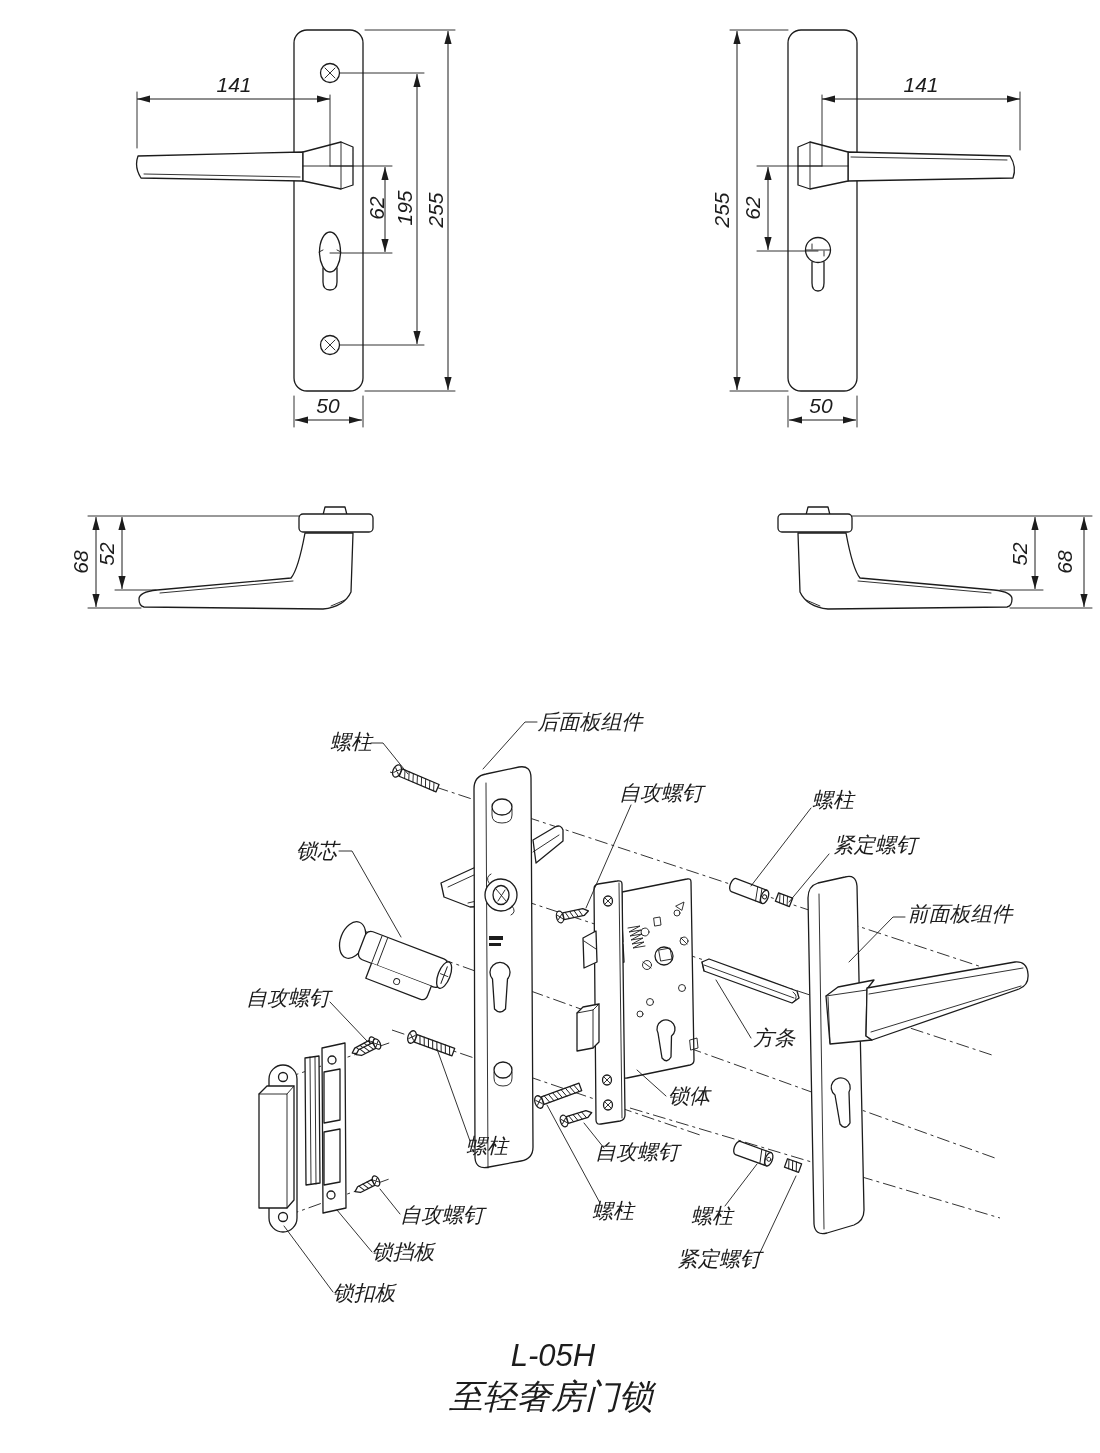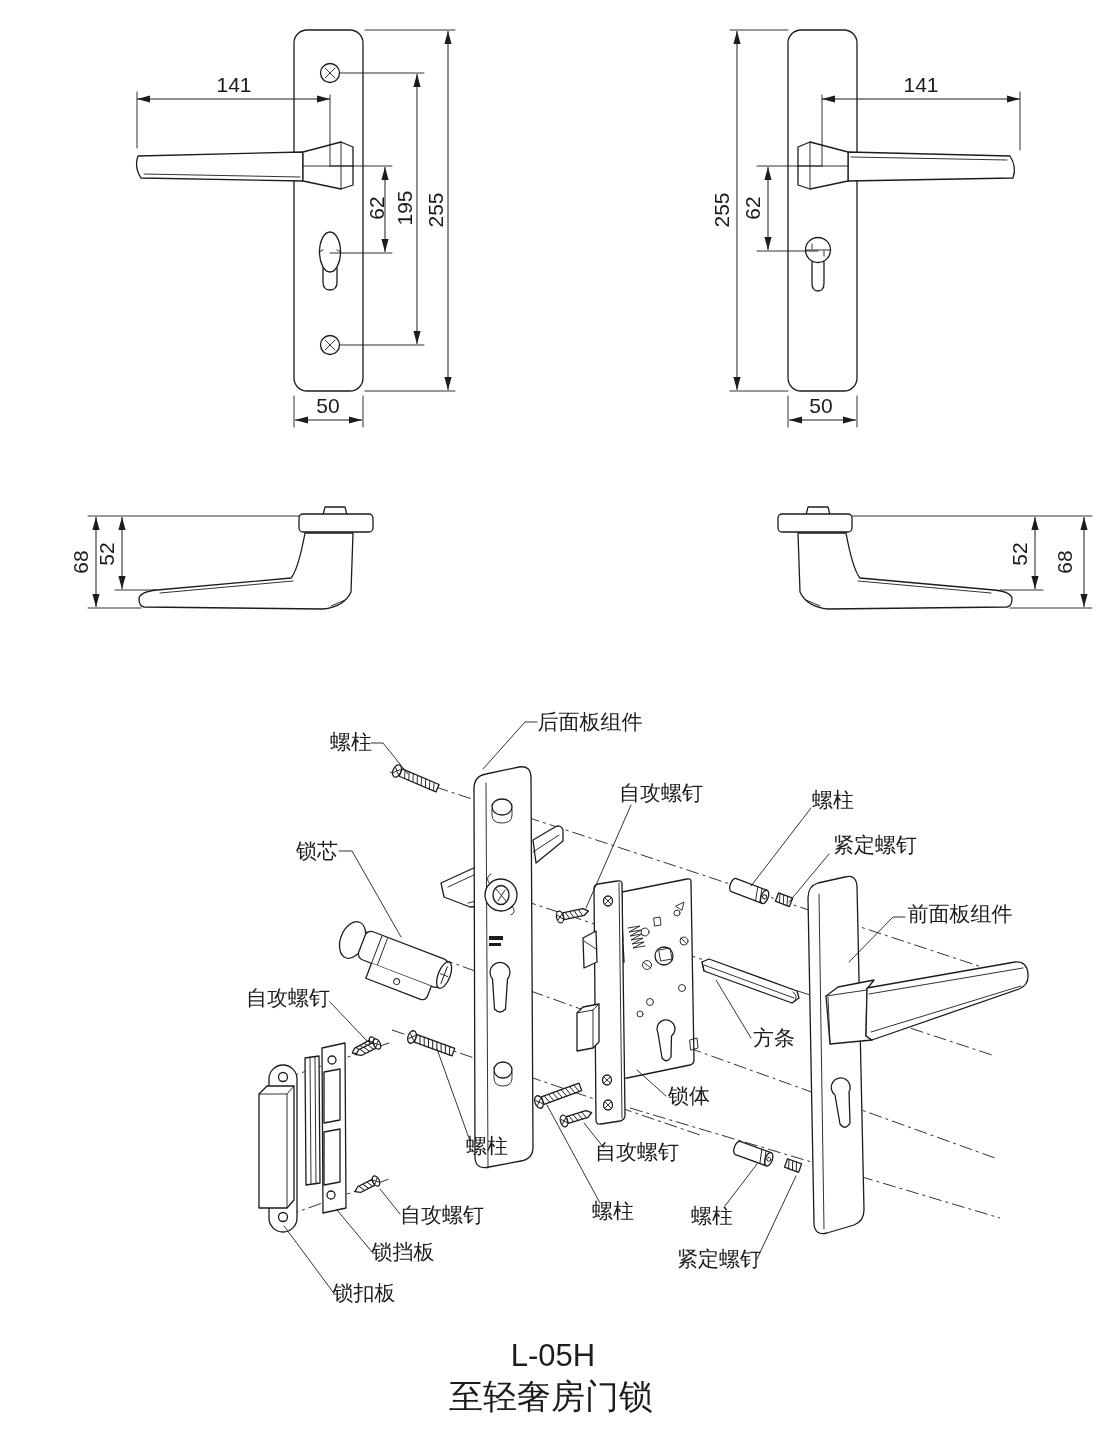--- a/index.html
+++ b/index.html
@@ -1,16 +1,16 @@
 <!DOCTYPE html>
 <html><head>
 <meta charset="utf-8">
 <style>
   html,body{margin:0;padding:0;background:#fff;}
-  #page{width:1100px;height:1453px;background:#fff;position:relative;overflow:hidden;}
+  #page{width:1100px;height:1453px;background:#fff;position:relative;overflow:hidden;font-style:italic;}
   svg{display:block;}
   .lnw{fill:#ffffff;stroke:#1c1c1c;stroke-width:1.3;stroke-linejoin:round;stroke-linecap:round;}
   .thin{fill:none;stroke:#1c1c1c;stroke-width:0.9;stroke-linecap:round;}
   .dimln{fill:none;stroke:#1c1c1c;stroke-width:1;}
   .dash{fill:none;stroke:#1c1c1c;stroke-width:0.9;stroke-dasharray:13 4 3 4;}
   .dk{fill:#1c1c1c;stroke:none;}
   text{font-family:"Liberation Sans","DejaVu Sans",sans-serif;fill:#1c1c1c;}
   .dim{font-size:21px;}
   .lbl{font-size:21px;}
   .t1{font-size:31px;}

